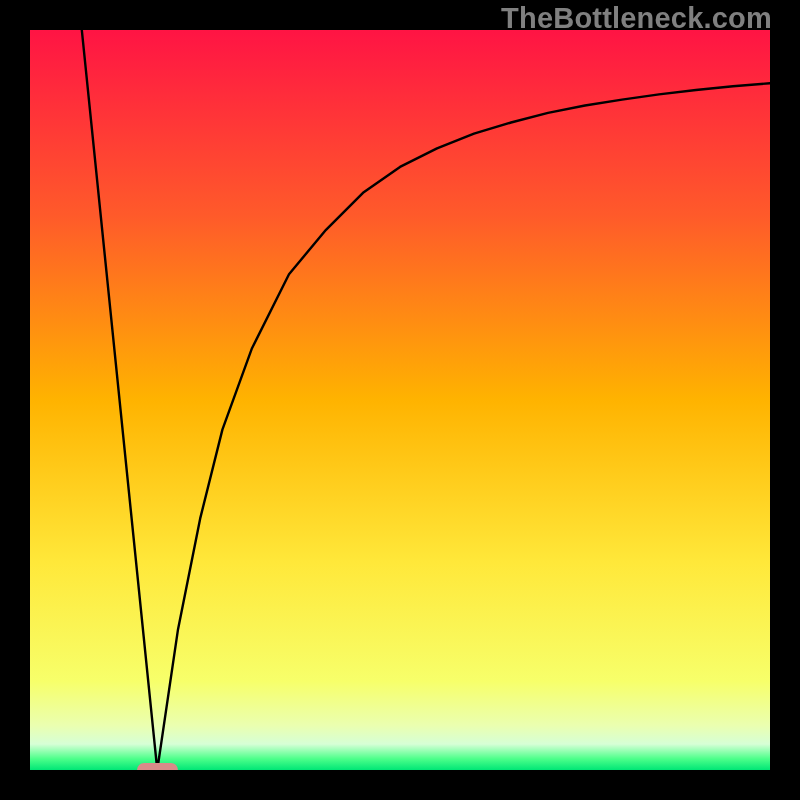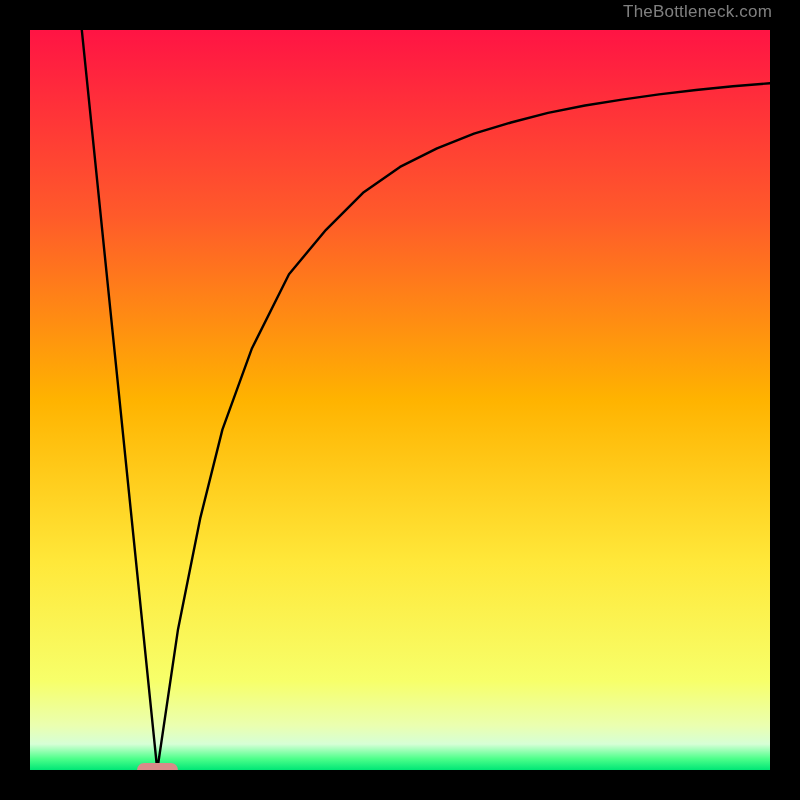--- a/index.html
+++ b/index.html
@@ -31,22 +31,22 @@
   }
   .curve-svg {
     position: absolute;
     inset: 0;
   }
   .watermark {
     position: absolute;
     top: 2px;
     right: 28px;
     color: #808080;
-    font-size: 17px;
-    font-weight: 400;
+    font-size: 29px;
+    font-weight: 700;
     letter-spacing: 0.2px;
   }
   .marker {
     position: absolute;
     background: #d98b89;
     border-radius: 8px;
   }
 </style>
 </head>
 <body>

